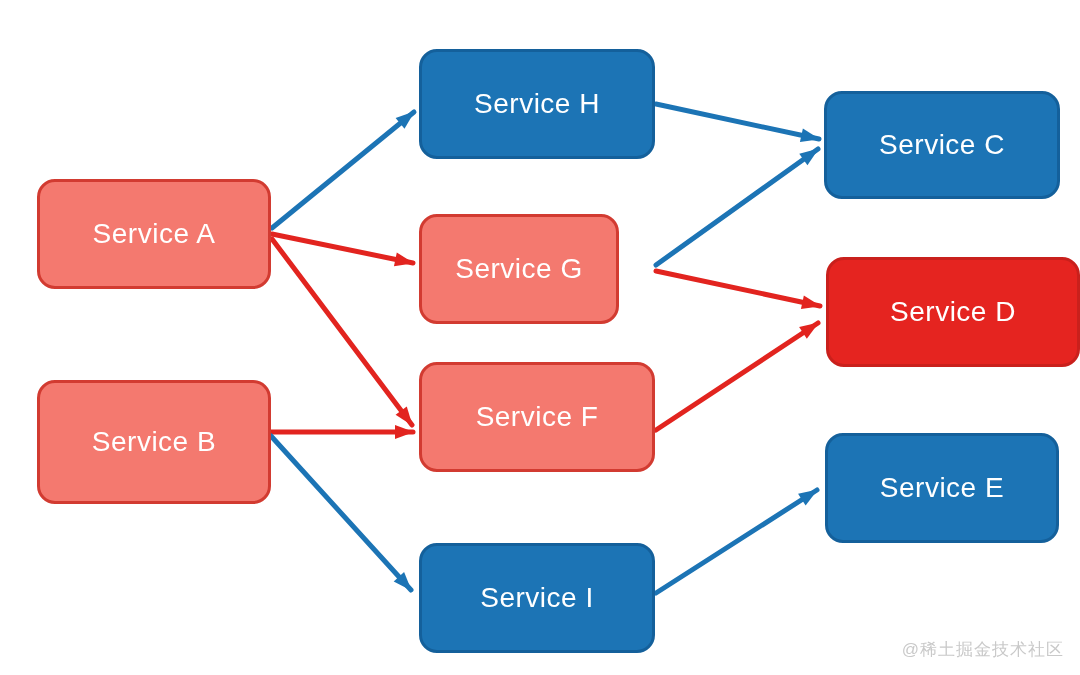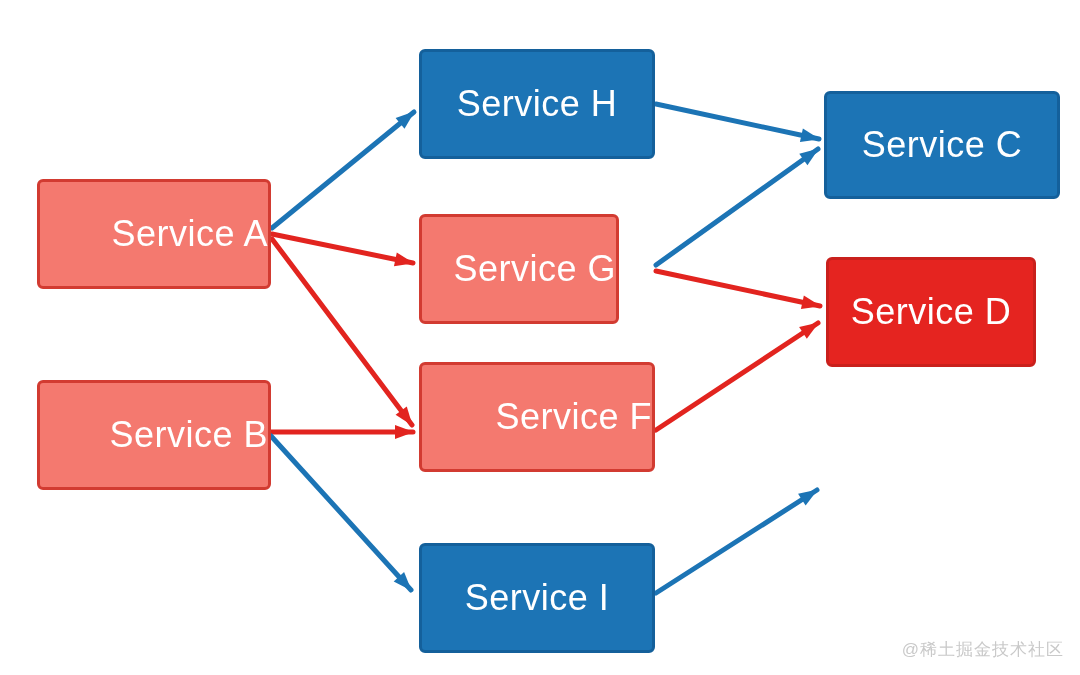--- a/index.html
+++ b/index.html
@@ -15,48 +15,47 @@
     position: absolute;
     left: 0; top: 0;
     width: 1080px; height: 675px;
     pointer-events: none;
   }
   .node {
     position: absolute;
     display: flex;
     align-items: center;
     justify-content: center;
-    border-radius: 6px;
+    border-radius: 18px;
     color: var(--node-text, #ffffff);
-    font-size: 36px;
+    font-size: 28px;
     letter-spacing: 0.5px;
     box-sizing: border-box;
   }
   .node.salmon {
     background: var(--salmon-fill, #F4796F);
     border: 3px solid var(--salmon-border, #D23B31);
-    justify-content: flex-end;
   }
   .node.blue {
     background: var(--blue-fill, #1C74B5);
     border: 3px solid var(--blue-border, #14609B);
   }
   .node.red {
     background: var(--red-fill, #E52420);
     border: 3px solid var(--red-border, #C9201C);
   }
   
   .pos-a { left: 37px;  top: 179px; width: 234px; height: 110px; }
-  .pos-b { left: 37px;  top: 380px; width: 234px; height: 110px; }
+  .pos-b { left: 37px;  top: 380px; width: 234px; height: 124px; }
   .pos-h { left: 419px; top: 49px;  width: 236px; height: 110px; }
   .pos-g { left: 419px; top: 214px; width: 200px; height: 110px; }
   .pos-f { left: 419px; top: 362px; width: 236px; height: 110px; }
   .pos-i { left: 419px; top: 543px; width: 236px; height: 110px; }
   .pos-c { left: 824px; top: 91px;  width: 236px; height: 108px; }
-  .pos-d { left: 826px; top: 257px; width: 210px; height: 110px; }
+  .pos-d { left: 826px; top: 257px; width: 254px; height: 110px; }
   .pos-e { left: 825px; top: 433px; width: 234px; height: 110px; }
   .watermark {
     position: absolute;
     right: 16px;
     bottom: 14px;
     color: var(--watermark, #C9C9C9);
     font-size: 17px;
     letter-spacing: 1px;
   }
 </style>
@@ -103,16 +102,19 @@
   </div>
   <div class="node blue pos-i">
     <span>Service I</span>
   </div>
   <div class="node blue pos-c">
     <span>Service C</span>
   </div>
   <div class="node red pos-d">
     <span>Service D</span>
   </div>
+  <div class="node blue pos-e">
+    <span>Service E</span>
+  </div>
 
   <div class="watermark">@稀土掘金技术社区</div>
 
 </div>
 
 </body></html>

